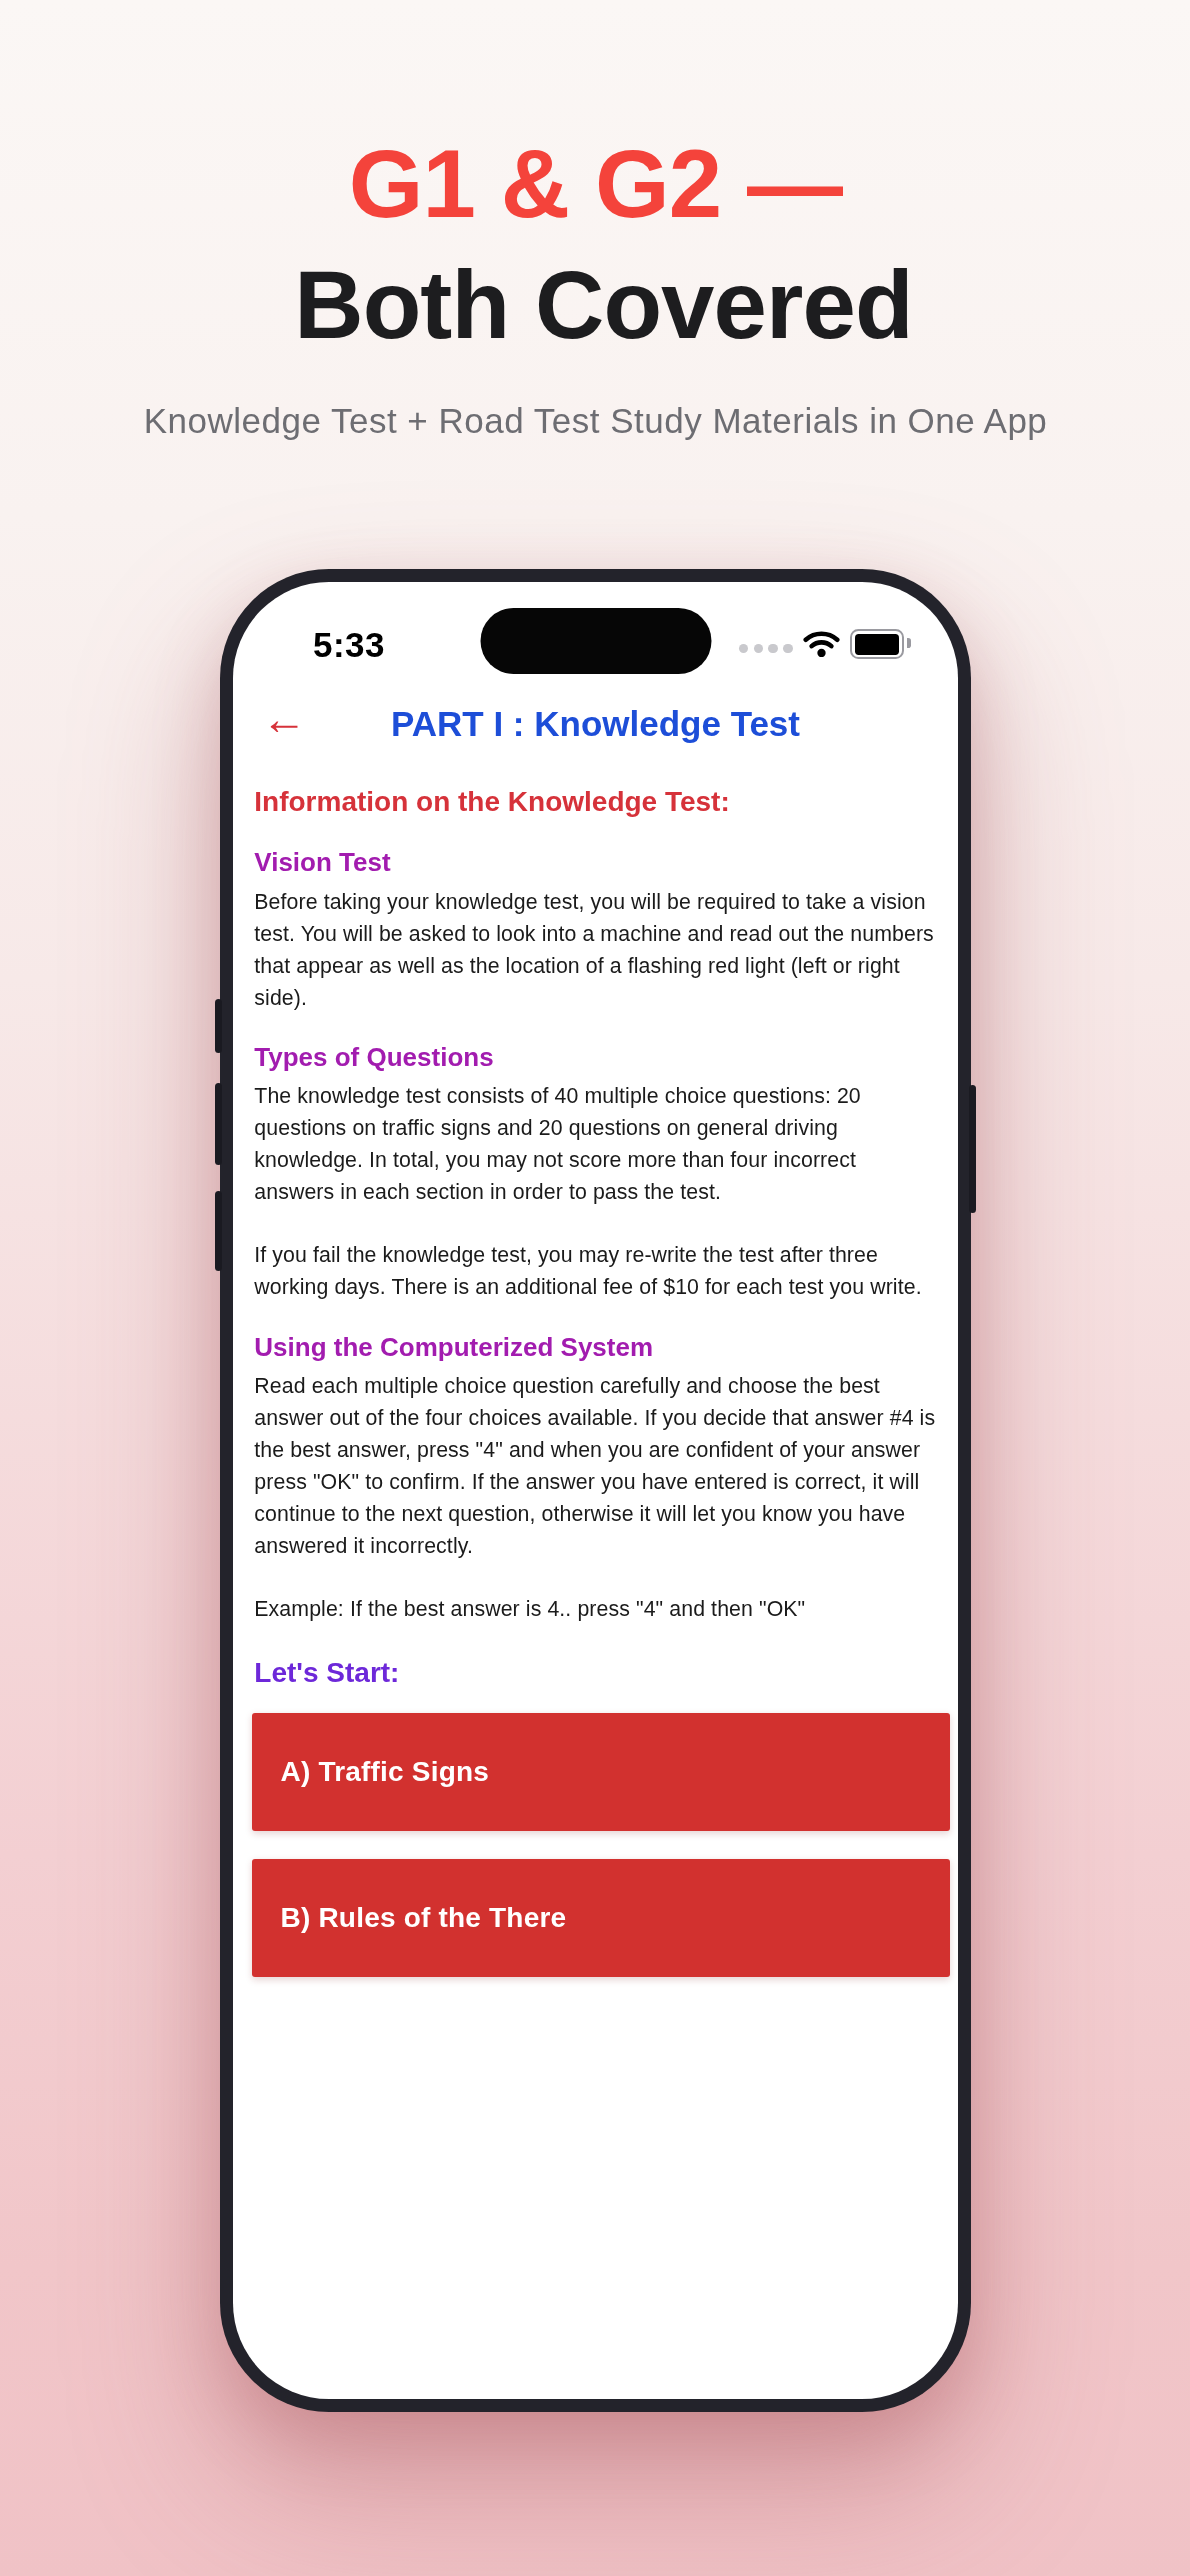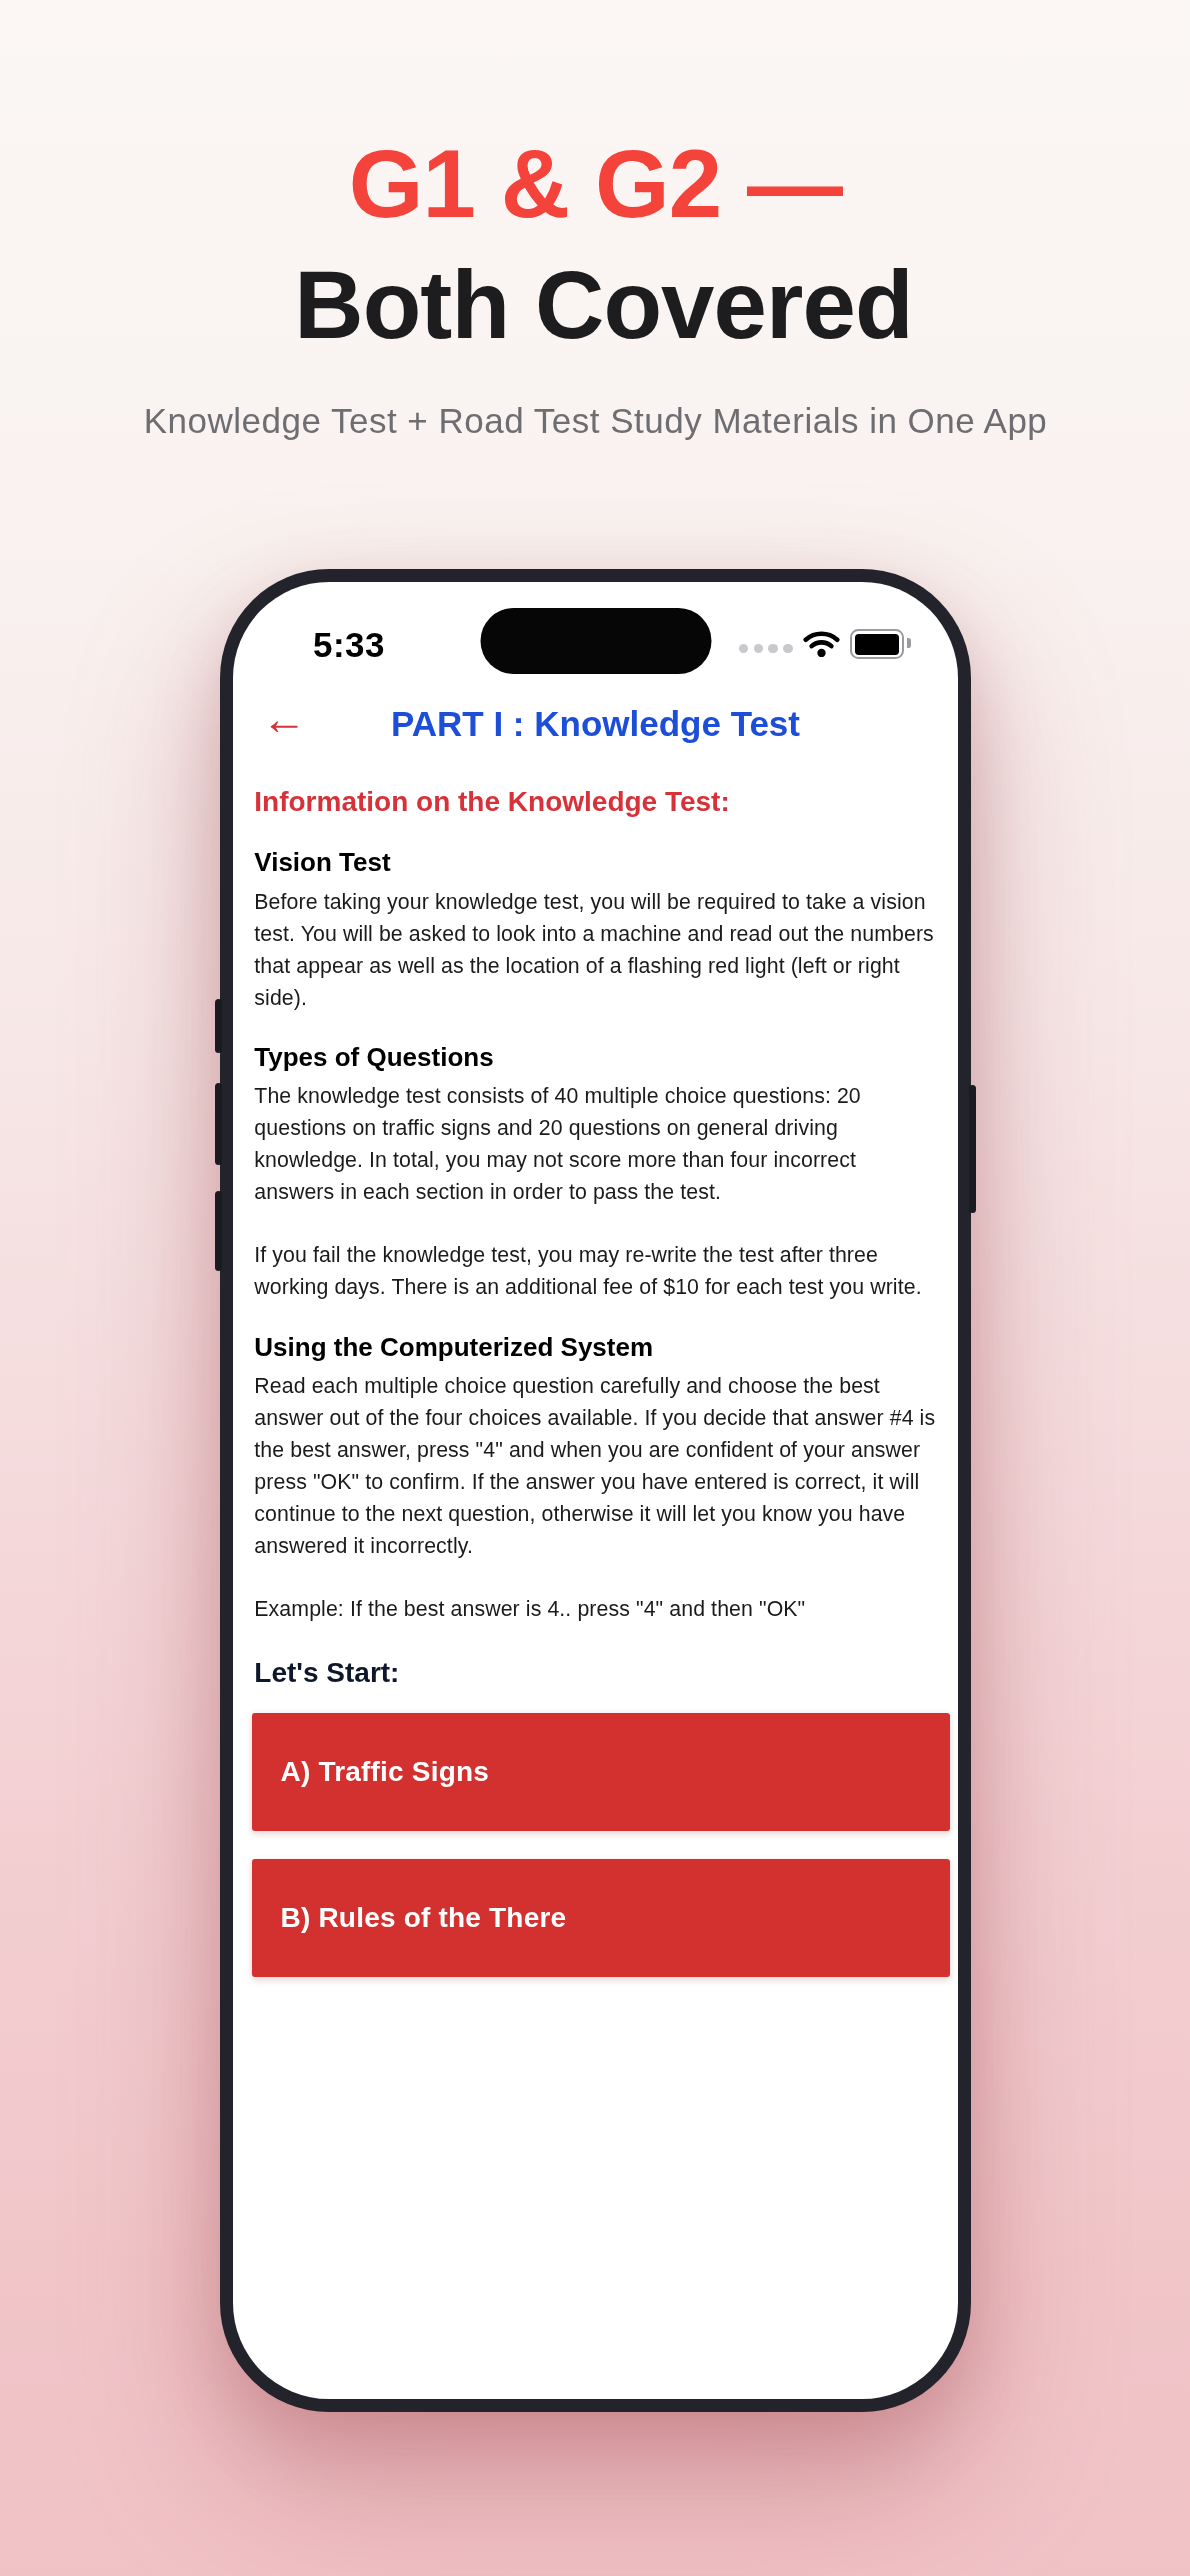--- a/index.html
+++ b/index.html
@@ -62,24 +62,24 @@
   .back{
     position:absolute;left:7.4px;top:-5.6px;
     font-size:45px;font-weight:600;color:#D6323A;line-height:48px;cursor:pointer;
   }
   .app-title{
     text-align:center;font-size:35px;font-weight:700;color:#1d4ed8;line-height:45px;
   }
   
   .scroll{position:absolute;top:203px;left:0;right:0;bottom:0;padding:0 21.3px;}
   .info-heading{font-size:28px;font-weight:700;color:#D6323A;line-height:33px;margin:0 0 32px 0;}
-  .sec-heading{font-size:26px;font-weight:700;color:#000000;line-height:32px;margin:-3.7px 0 7.4px 0;}
+  .sec-heading{font-size:26px;font-weight:700;color:#a21caf;line-height:32px;margin:-3.7px 0 7.4px 0;}
   .para{font-size:21.3px;color:#1b1b1b;line-height:32px;margin:0 0 31px 0;letter-spacing:0.1px;}
   .para-gap{margin-top:12px;}
-  .lets-start{font-size:28px;font-weight:700;color:#0f172a;line-height:33px;margin:26px 0 24px 0;}
+  .lets-start{font-size:28px;font-weight:700;color:#6d28d9;line-height:33px;margin:26px 0 24px 0;}
   .btn{
     height:118px;background:#D2312F;border-radius:3px;
     margin:16px -13px 28px -2.8px;display:flex;align-items:center;
     padding-left:29px;cursor:pointer;
     box-shadow:0 2.8px 7.4px rgba(120,20,20,.18);
   }
   .btn-label{font-size:28px;font-weight:700;color:#ffffff;letter-spacing:0.2px;}
 </style>
 </head>
 <body>

